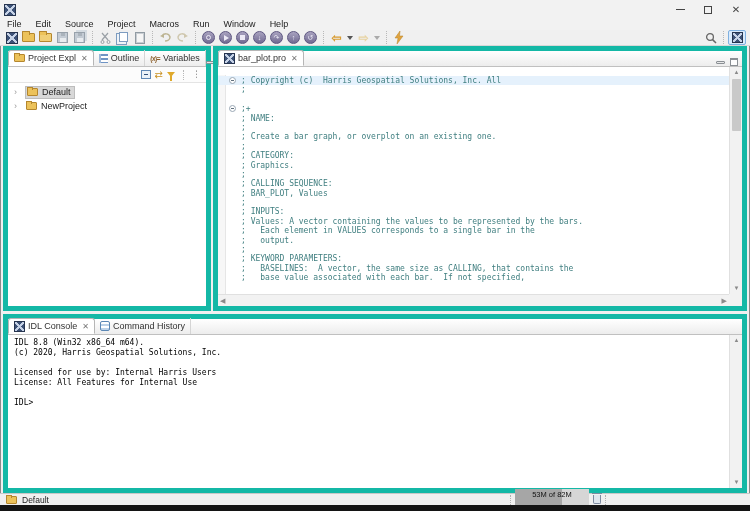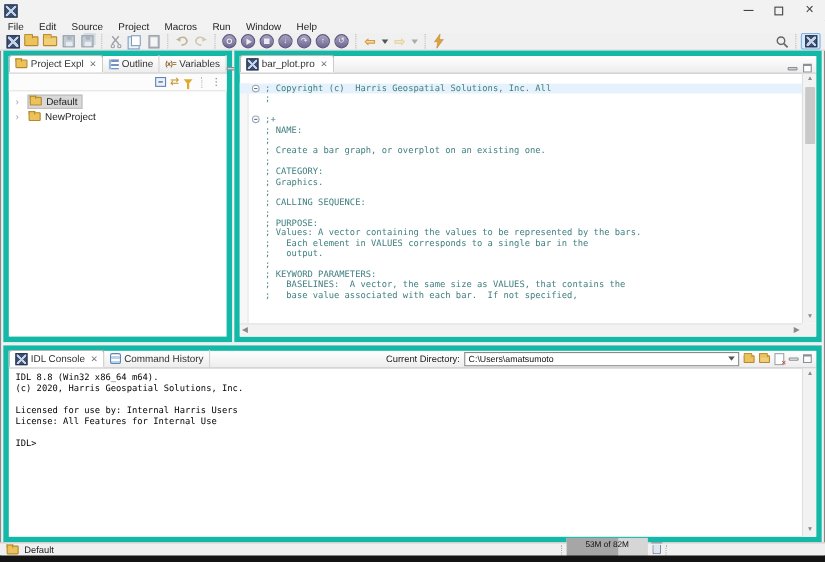--- a/index.html
+++ b/index.html
@@ -329,28 +329,29 @@
         <div class="code-line"><span></span></div>
         <div class="code-line"><span class="fold"></span><span>;+</span></div>
         <div class="code-line"><span>; NAME:</span></div>
         <div class="code-line"><span>;</span></div>
         <div class="code-line"><span>; Create a bar graph, or overplot on an existing one.</span></div>
         <div class="code-line"><span>;</span></div>
         <div class="code-line"><span>; CATEGORY:</span></div>
         <div class="code-line"><span>; Graphics.</span></div>
         <div class="code-line"><span>;</span></div>
         <div class="code-line"><span>; CALLING SEQUENCE:</span></div>
-        <div class="code-line"><span>;</span></div>
-        <div class="code-line"><span>; PURPOSE:</span></div>
+        <div class="code-line"><span>; BAR_PLOT, Values</span></div>
+        <div class="code-line"><span>;</span></div>
+        <div class="code-line"><span>; INPUTS:</span></div>
         <div class="code-line"><span>; Values: A vector containing the values to be represented by the bars.</span></div>
         <div class="code-line"><span>;   Each element in VALUES corresponds to a single bar in the</span></div>
         <div class="code-line"><span>;   output.</span></div>
         <div class="code-line"><span>;</span></div>
         <div class="code-line"><span>; KEYWORD PARAMETERS:</span></div>
-        <div class="code-line"><span>;   BASELINES:  A vector, the same size as VALUES, that contains the</span></div>
+        <div class="code-line"><span>;   BASELINES:  A vector, the same size as CALLING, that contains the</span></div>
         <div class="code-line"><span>;   base value associated with each bar.  If not specified,</span></div>
       </div>
   </div>
   <div class="vscroll">
     <div class="sb-arrow sb-up">▲</div>
     <div class="sb-thumb" style="top:12px; height:52px;"></div>
     <div class="sb-arrow sb-down">▼</div>
   </div>
   <div class="hscroll">
     <div class="hsb-left">◀</div>
@@ -363,32 +364,20 @@
   <div class="tabbar">
     <div class="tab active">
         <span class="ticon ti-idl"></span>
         <span>IDL Console</span>
         <span class="tab-close">✕</span>
       </div>
       <div class="tab">
         <span class="ticon ti-history"></span>
         <span>Command History</span>
       </div>
-      <div class="cd-group">
-      <span class="cd-label">Current Directory:</span>
-      <span class="cd-combo">
-        <span class="cd-text">C:\Users\amatsumoto</span>
-        <span class="cd-dd"></span>
-      </span>
-      <span class="folder small"></span>
-      <span class="folder small" style="background:#f0cf77;"></span>
-      <span class="page-x"></span>
-      <span class="pb-min"></span>
-      <span class="pb-max"></span>
-    </div>
   </div>
   <pre class="console-pre" id="console-pre">IDL 8.8 (Win32 x86_64 m64).
 (c) 2020, Harris Geospatial Solutions, Inc.
 
 Licensed for use by: Internal Harris Users
 License: All Features for Internal Use
 
 IDL&gt;</pre>
   <div class="vscroll console-vs">
     <div class="sb-arrow sb-up">▲</div>

